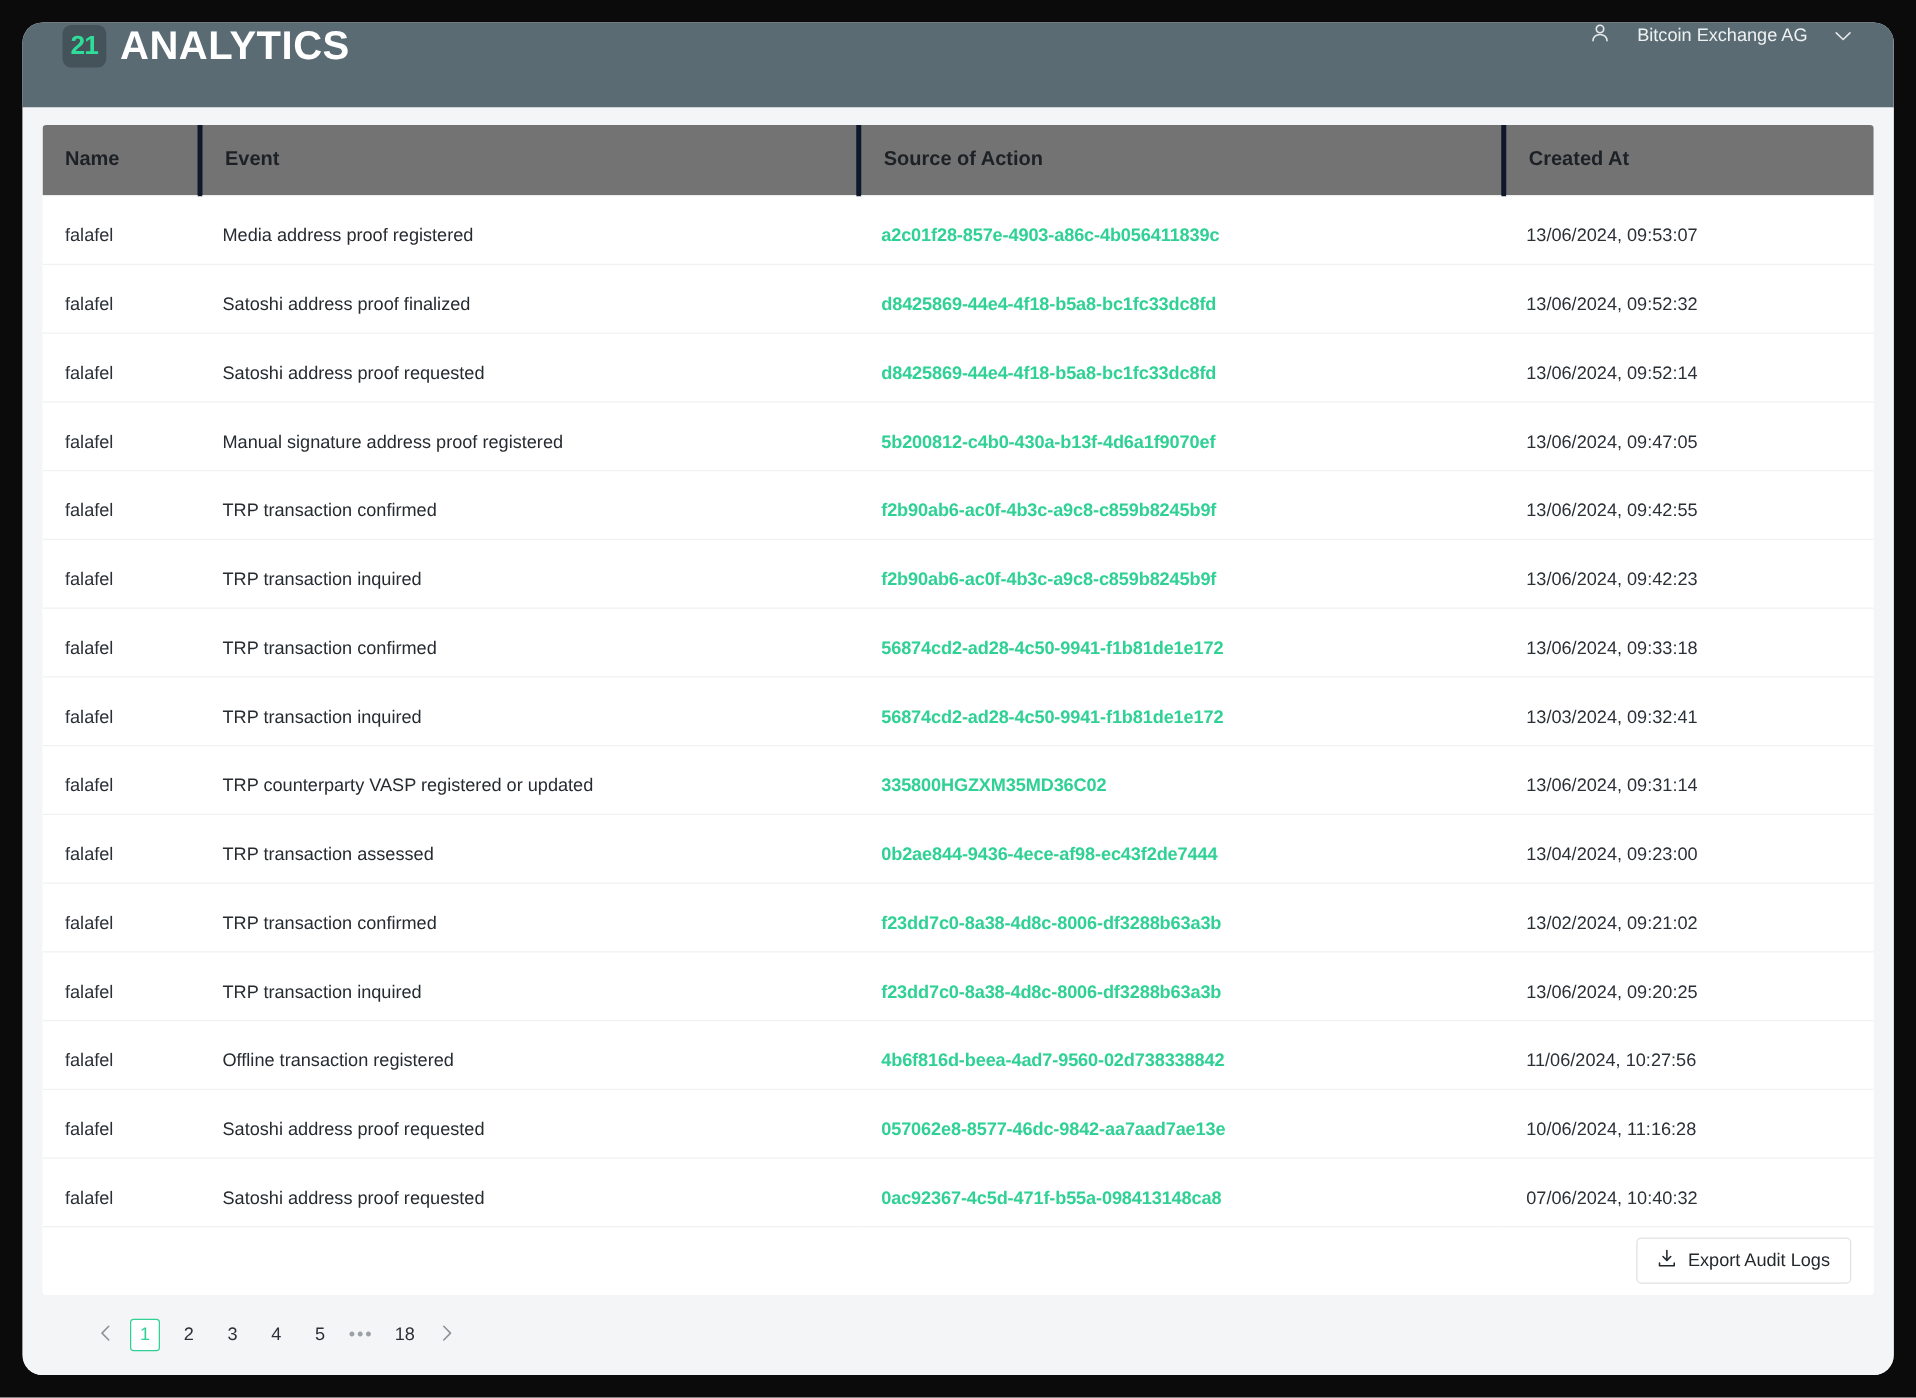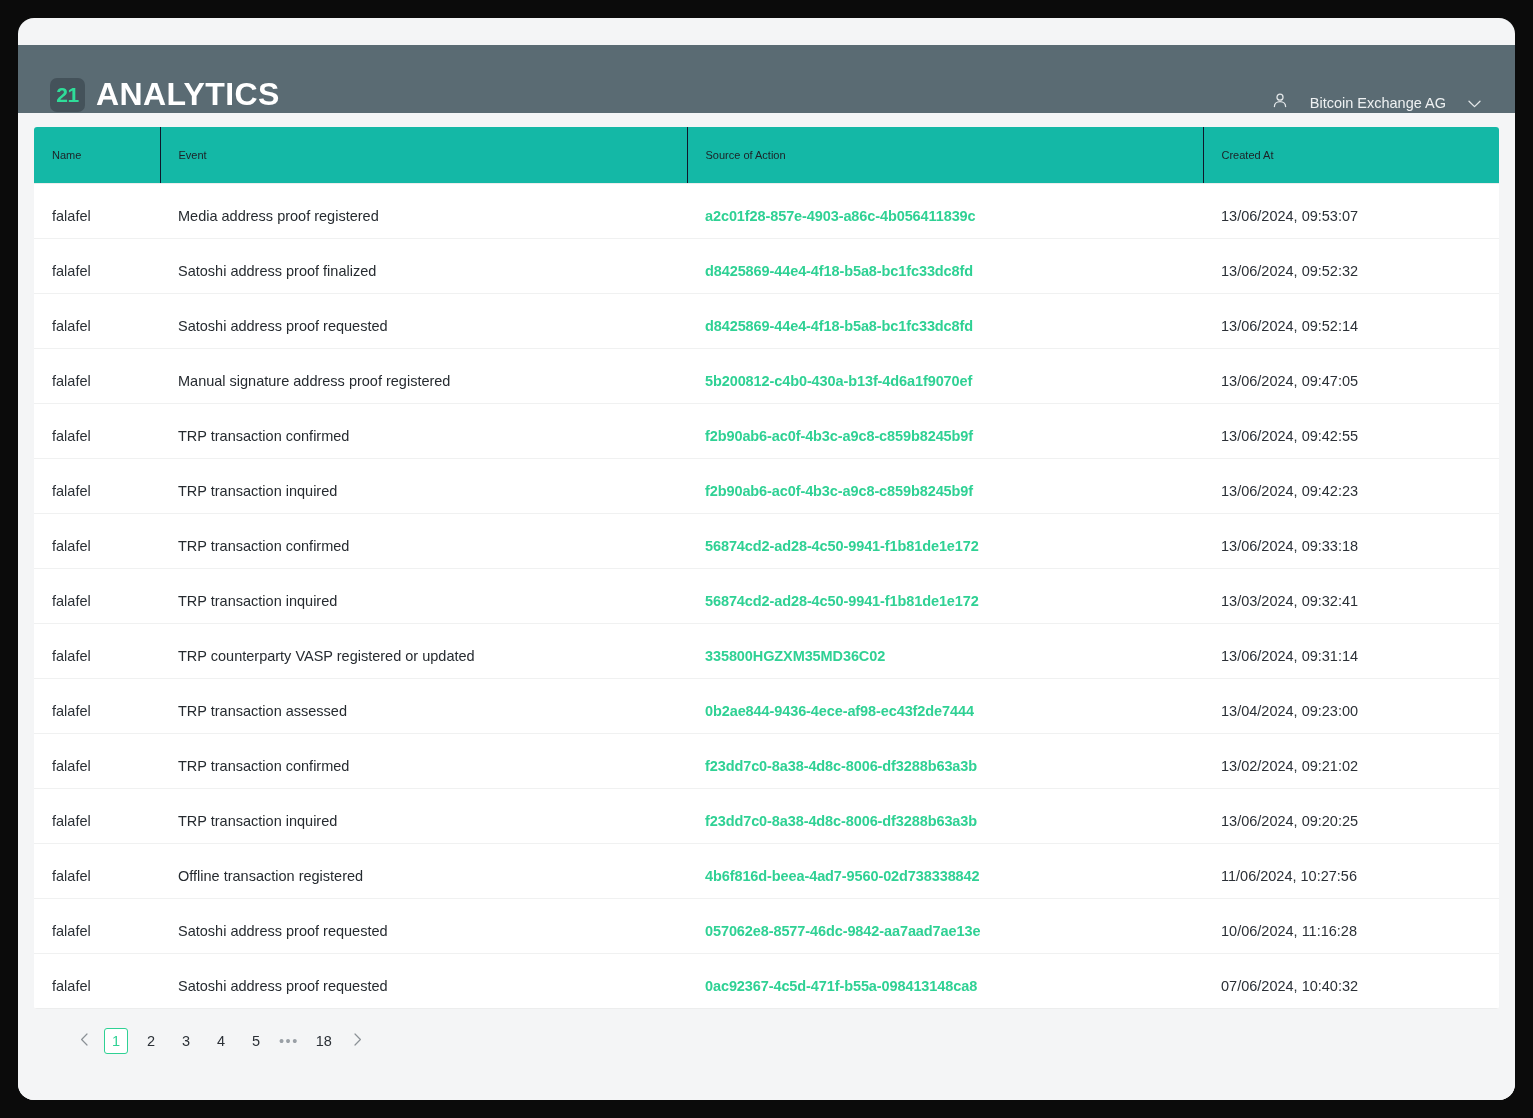--- a/index.html
+++ b/index.html
@@ -29,23 +29,22 @@
     display: flex;
     flex-direction: column;
   }
 
   
   #topbar {
     height: 68px;
     flex: 0 0 68px;
     background: #5a6b73;
     display: flex;
-    align-items: flex-end;
-    padding: 0 34px 0 32px;
-    margin-top: 27px;
+    align-items: flex-start;
+    padding: 0 34px 12px 32px;
   }
 
   .brand {
     display: flex;
     align-items: center;
     gap: 11px;
     margin-right: 38px;
   }
 
   .brand-mark {
@@ -123,29 +122,29 @@
 
   table.audit-table col.c-name    { width: 126px; }
   table.audit-table col.c-event   { width: 527px; }
   table.audit-table col.c-source  { width: 516px; }
   table.audit-table col.c-created { width: 296px; }
 
   thead th {
     height: 56px;
     text-align: left;
     vertical-align: middle;
-    font-size: 11px;
-    font-weight: normal;
+    font-size: 16px;
+    font-weight: bold;
     color: #1d2126;
-    background: #14b8a6;
+    background: #737373;
     padding: 0 14px 0 0;
     border-bottom: 1px solid #eceded;
   }
   thead th.pad-l { padding-left: 18px; }
-  thead th.divider { border-left: 1px solid #0f172a; }
+  thead th.divider { border-left: 4px solid #0f172a; }
 
   tbody td {
     height: 55px;
     font-size: 14.5px;
     color: #262b30;
     border-bottom: 1px solid #f0f1f1;
     padding: 10px 14px 0 0;
     vertical-align: middle;
     white-space: nowrap;
     overflow: hidden;
@@ -380,20 +379,32 @@
             </tr>
             <tr>
               <td class="cell-name pad-l">falafel</td>
               <td class="cell-event pad-l">Satoshi address proof requested</td>
               <td class="cell-source pad-l"><a href="#">0ac92367-4c5d-471f-b55a-098413148ca8</a></td>
               <td class="cell-created pad-l">07/06/2024, 10:40:32</td>
             </tr>
           </tbody>
       </table>
 
+      <div id="export-row">
+        <button id="export-button">
+          <span>
+            <svg width="15" height="16" viewBox="0 0 15 16" fill="none" stroke="#23282d" stroke-width="1.25" stroke-linecap="round" stroke-linejoin="round">
+              <path d="M7.5 1.4 V9.1"></path>
+              <path d="M4.4 6.2 L7.5 9.3 L10.6 6.2"></path>
+              <path d="M1.6 11.5 V13.6 H13.4 V11.5"></path>
+            </svg>
+          </span>
+          <span>Export Audit Logs</span>
+        </button>
+      </div>
 
     </div>
 
     <div id="pagination">
       <button class="page-arrow">
         <span>
           <svg width="9" height="13" viewBox="0 0 9 13" fill="none" stroke="currentColor" stroke-width="1.2" stroke-linecap="round" stroke-linejoin="round">
             <path d="M7 1 L1.6 6.5 L7 12"></path>
           </svg>
         </span>

